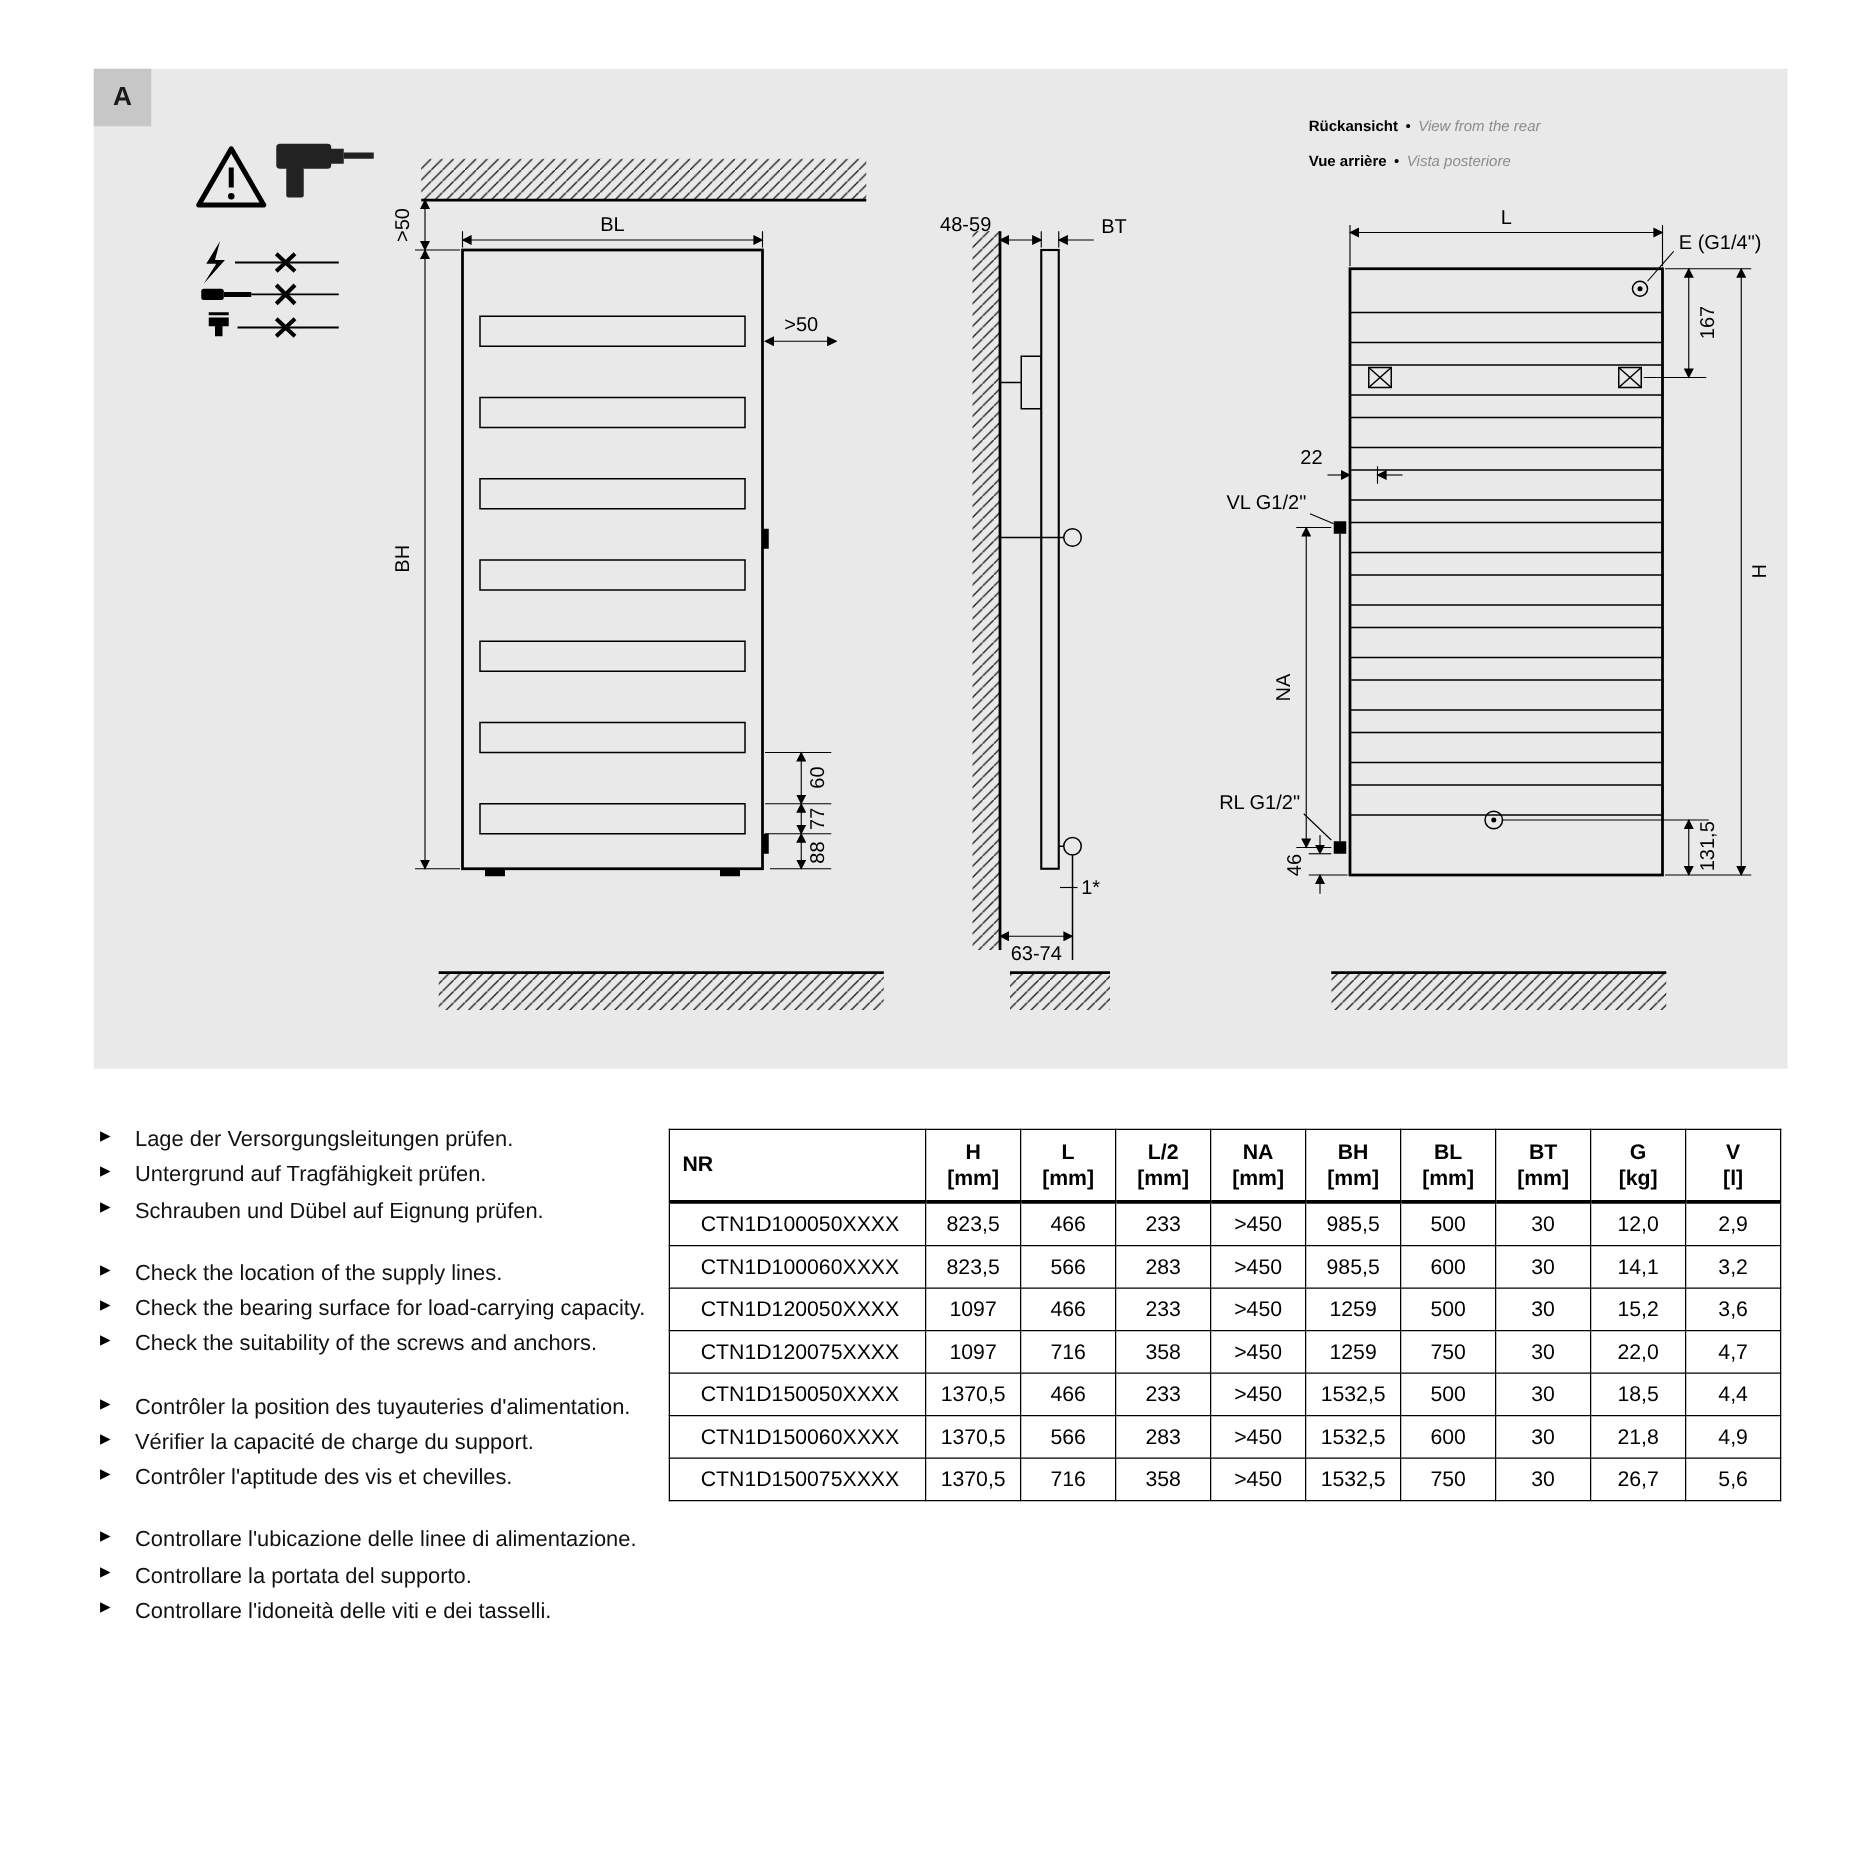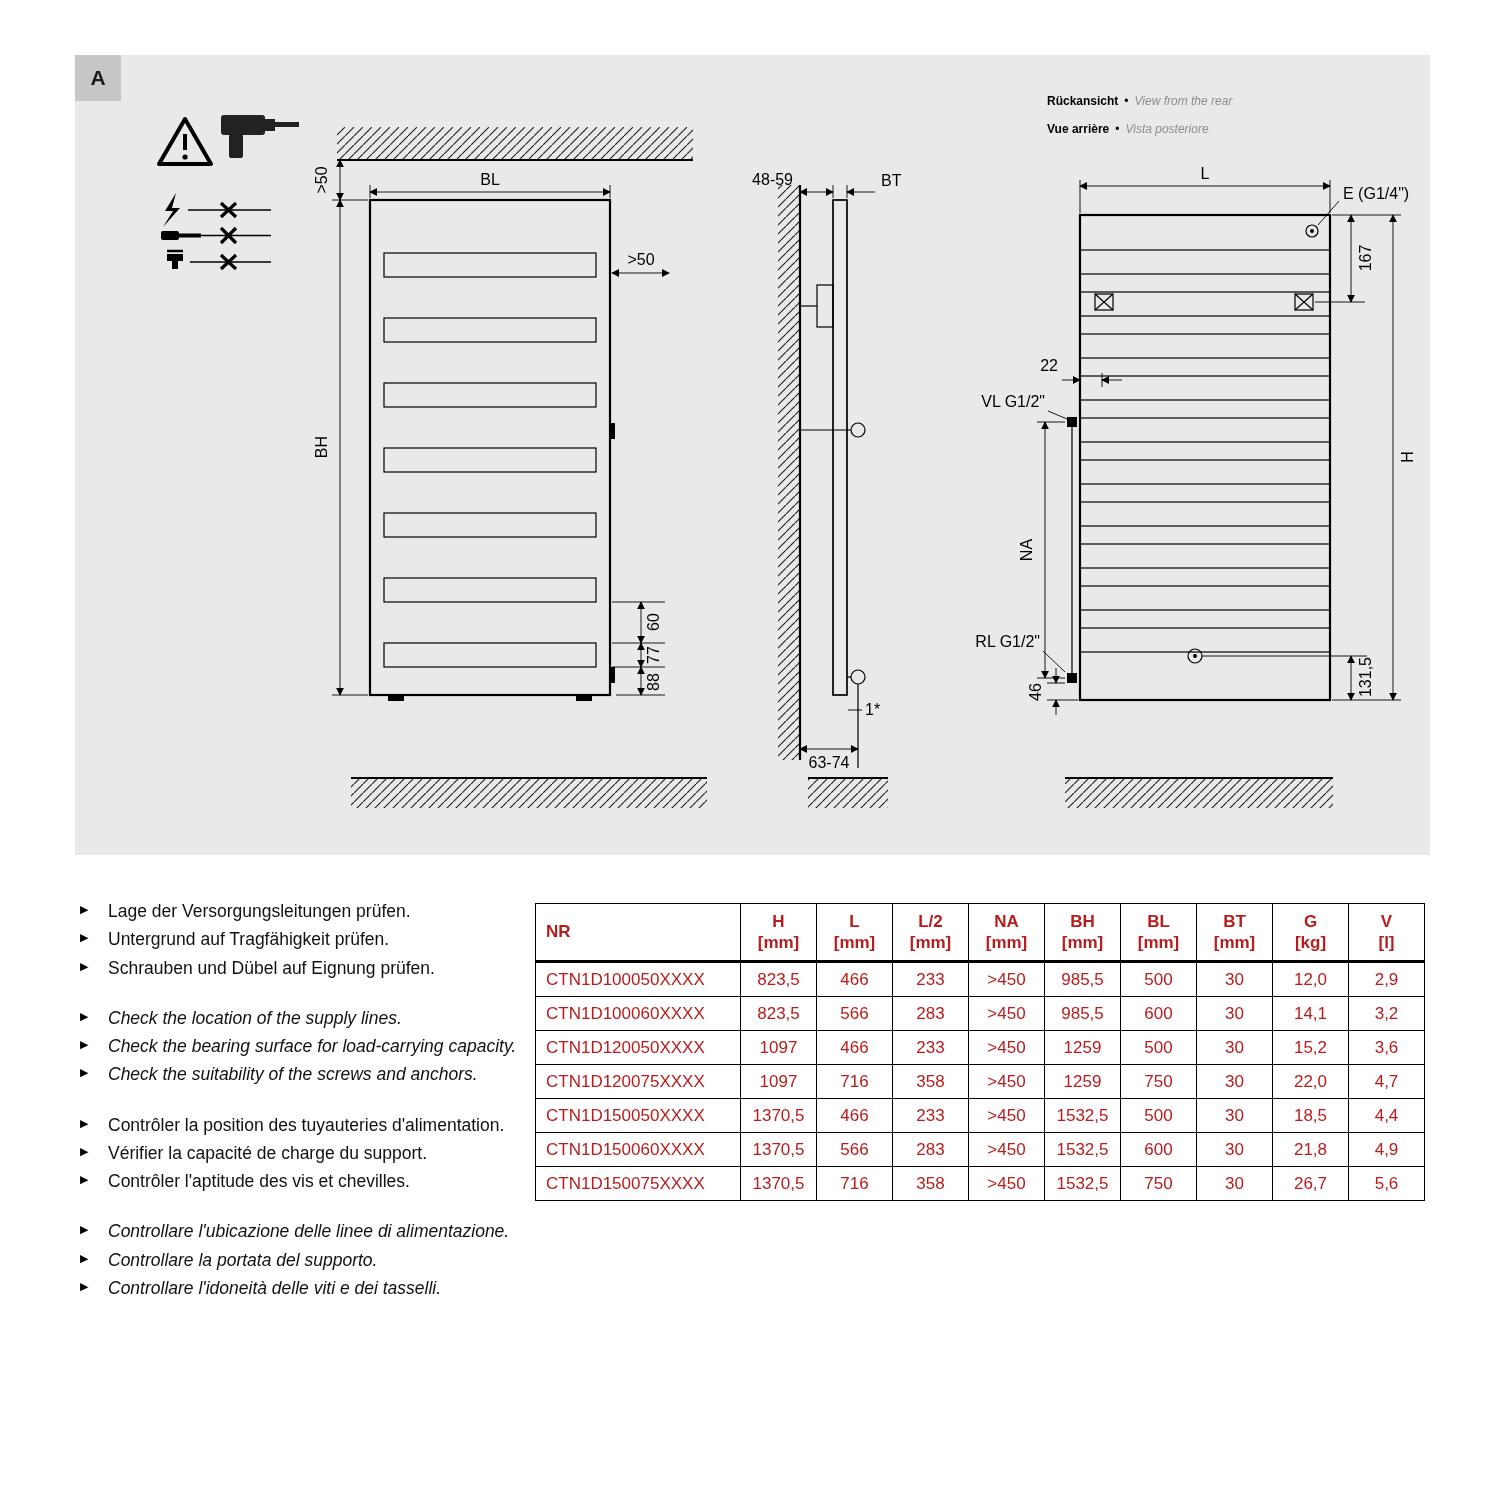--- a/index.html
+++ b/index.html
@@ -20,29 +20,29 @@
   .rear-header{position:absolute;left:972px;top:32px;font-size:12px;line-height:28px;white-space:nowrap;}
   .rh-b{font-weight:600;color:#000;}
   .rh-sep{color:#000;margin:0 6px;}
   .rh-i{font-style:italic;color:#8c8c8c;}
 
   
   .notes{position:absolute;left:78px;top:898px;width:452px;font-size:17.5px;line-height:1.5;color:#111;}
   .note-group{list-style:none;margin:0 0 24px 0;padding:0;}
   .note-group li{position:relative;padding-left:30px;margin-bottom:2px;}
   .note-group .b{position:absolute;left:2px;top:3px;font-size:11px;color:#000;}
-  .note-group.italic .t{font-style:italic;margin-top:38px;}
+  .note-group.italic .t{margin-top:38px;}
 
   
-  .spec{position:absolute;left:535px;top:903px;border-collapse:collapse;font-size:17px;color:#b91c1c;table-layout:fixed;}
+  .spec{position:absolute;left:535px;top:903px;border-collapse:collapse;font-size:17px;color:#000000;table-layout:fixed;}
   .spec th,.spec td{border:1px solid #000;padding:3px 6px;text-align:center;overflow:hidden;white-space:nowrap;}
   .spec td{height:27px;}
   .spec thead th{border-bottom:3px solid #000;font-weight:bold;height:50px;vertical-align:middle;line-height:1.25;}
   .spec th.nr{text-align:left;padding-left:10px;}
-  .spec td.nr{text-align:left;padding-left:10px;}
+  .spec td.nr{text-align:center;padding-left:10px;}
 </style>
 </head>
 <body>
 
 <div class="page">
 
   <div class="panel">
     <div class="panel-label">A</div>
 
     <svg class="drawing" width="1355" height="800" viewBox="0 0 1355 800">

